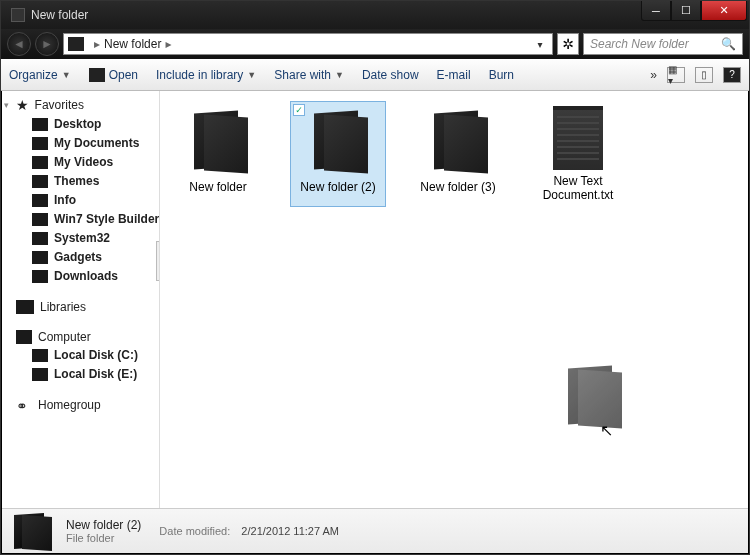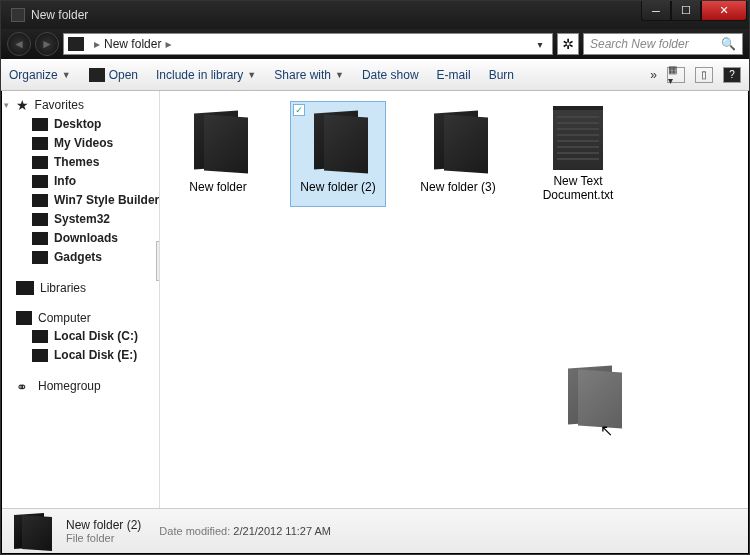--- a/index.html
+++ b/index.html
@@ -74,21 +74,21 @@
 
 
 .details { position: absolute; left: 1px; right: 1px; bottom: 1px; height: 45px; background: linear-gradient(#f6f6f6,#eaeaea); border-top: 1px solid #ccc; display: flex; align-items: center; padding: 4px 8px; font-size: 12px; }
 .details .dico { width: 46px; height: 38px; position: relative; margin-right: 10px; }
 .details .dico::before { content:""; position:absolute; top:2px; left:4px; width:30px; height:34px; background:linear-gradient(135deg,#222,#000); transform:skewY(-4deg); }
 .details .dico::after { content:""; position:absolute; top:4px; left:12px; width:30px; height:34px; background:linear-gradient(135deg,#2a2a2a,#111); transform:skewY(4deg); }
 .details .dtext { display:flex; flex-direction:column; }
 .details .dtitle { color:#222; }
 .details .dtype { color:#777; font-size:11px; }
 .details .dmeta { margin-left: 18px; color:#777; font-size:11px; }
-.details .dmeta .v { color:#444; }
+.details .dmeta .v { color:#444;margin-left:8px; }
 </style>
 </head>
 <body>
 
 <div class="window">
 
   <div class="titlebar">
     <div class="titlebar-icon"></div>
     <span>New folder</span>
     <div class="win-controls">
@@ -157,45 +157,49 @@
           <span class="chev">▾</span>
           <span class="star hicon">★</span>
           <span>Favorites</span>
         </div>
         <div class="sb-item">
             <span class="iicon"></span>
             <span>Desktop</span>
           </div>
         <div class="sb-item">
             <span class="iicon"></span>
+            <span>My Documents</span>
+          </div>
+        <div class="sb-item">
+            <span class="iicon"></span>
             <span>My Videos</span>
           </div>
         <div class="sb-item">
             <span class="iicon"></span>
             <span>Themes</span>
           </div>
         <div class="sb-item">
             <span class="iicon"></span>
             <span>Info</span>
           </div>
         <div class="sb-item">
             <span class="iicon"></span>
             <span>Win7 Style Builder</span>
           </div>
         <div class="sb-item">
             <span class="iicon"></span>
             <span>System32</span>
           </div>
         <div class="sb-item">
             <span class="iicon"></span>
+            <span>Gadgets</span>
+          </div>
+        <div class="sb-item">
+            <span class="iicon"></span>
             <span>Downloads</span>
-          </div>
-        <div class="sb-item">
-            <span class="iicon"></span>
-            <span>Gadgets</span>
           </div>
       </div>
       <div class="sb-section">
         <div class="sb-head">
             <span class="libicon hicon"></span>
             <span>Libraries</span>
           </div>
       </div>
       <div class="sb-section">
         <div class="sb-head">

